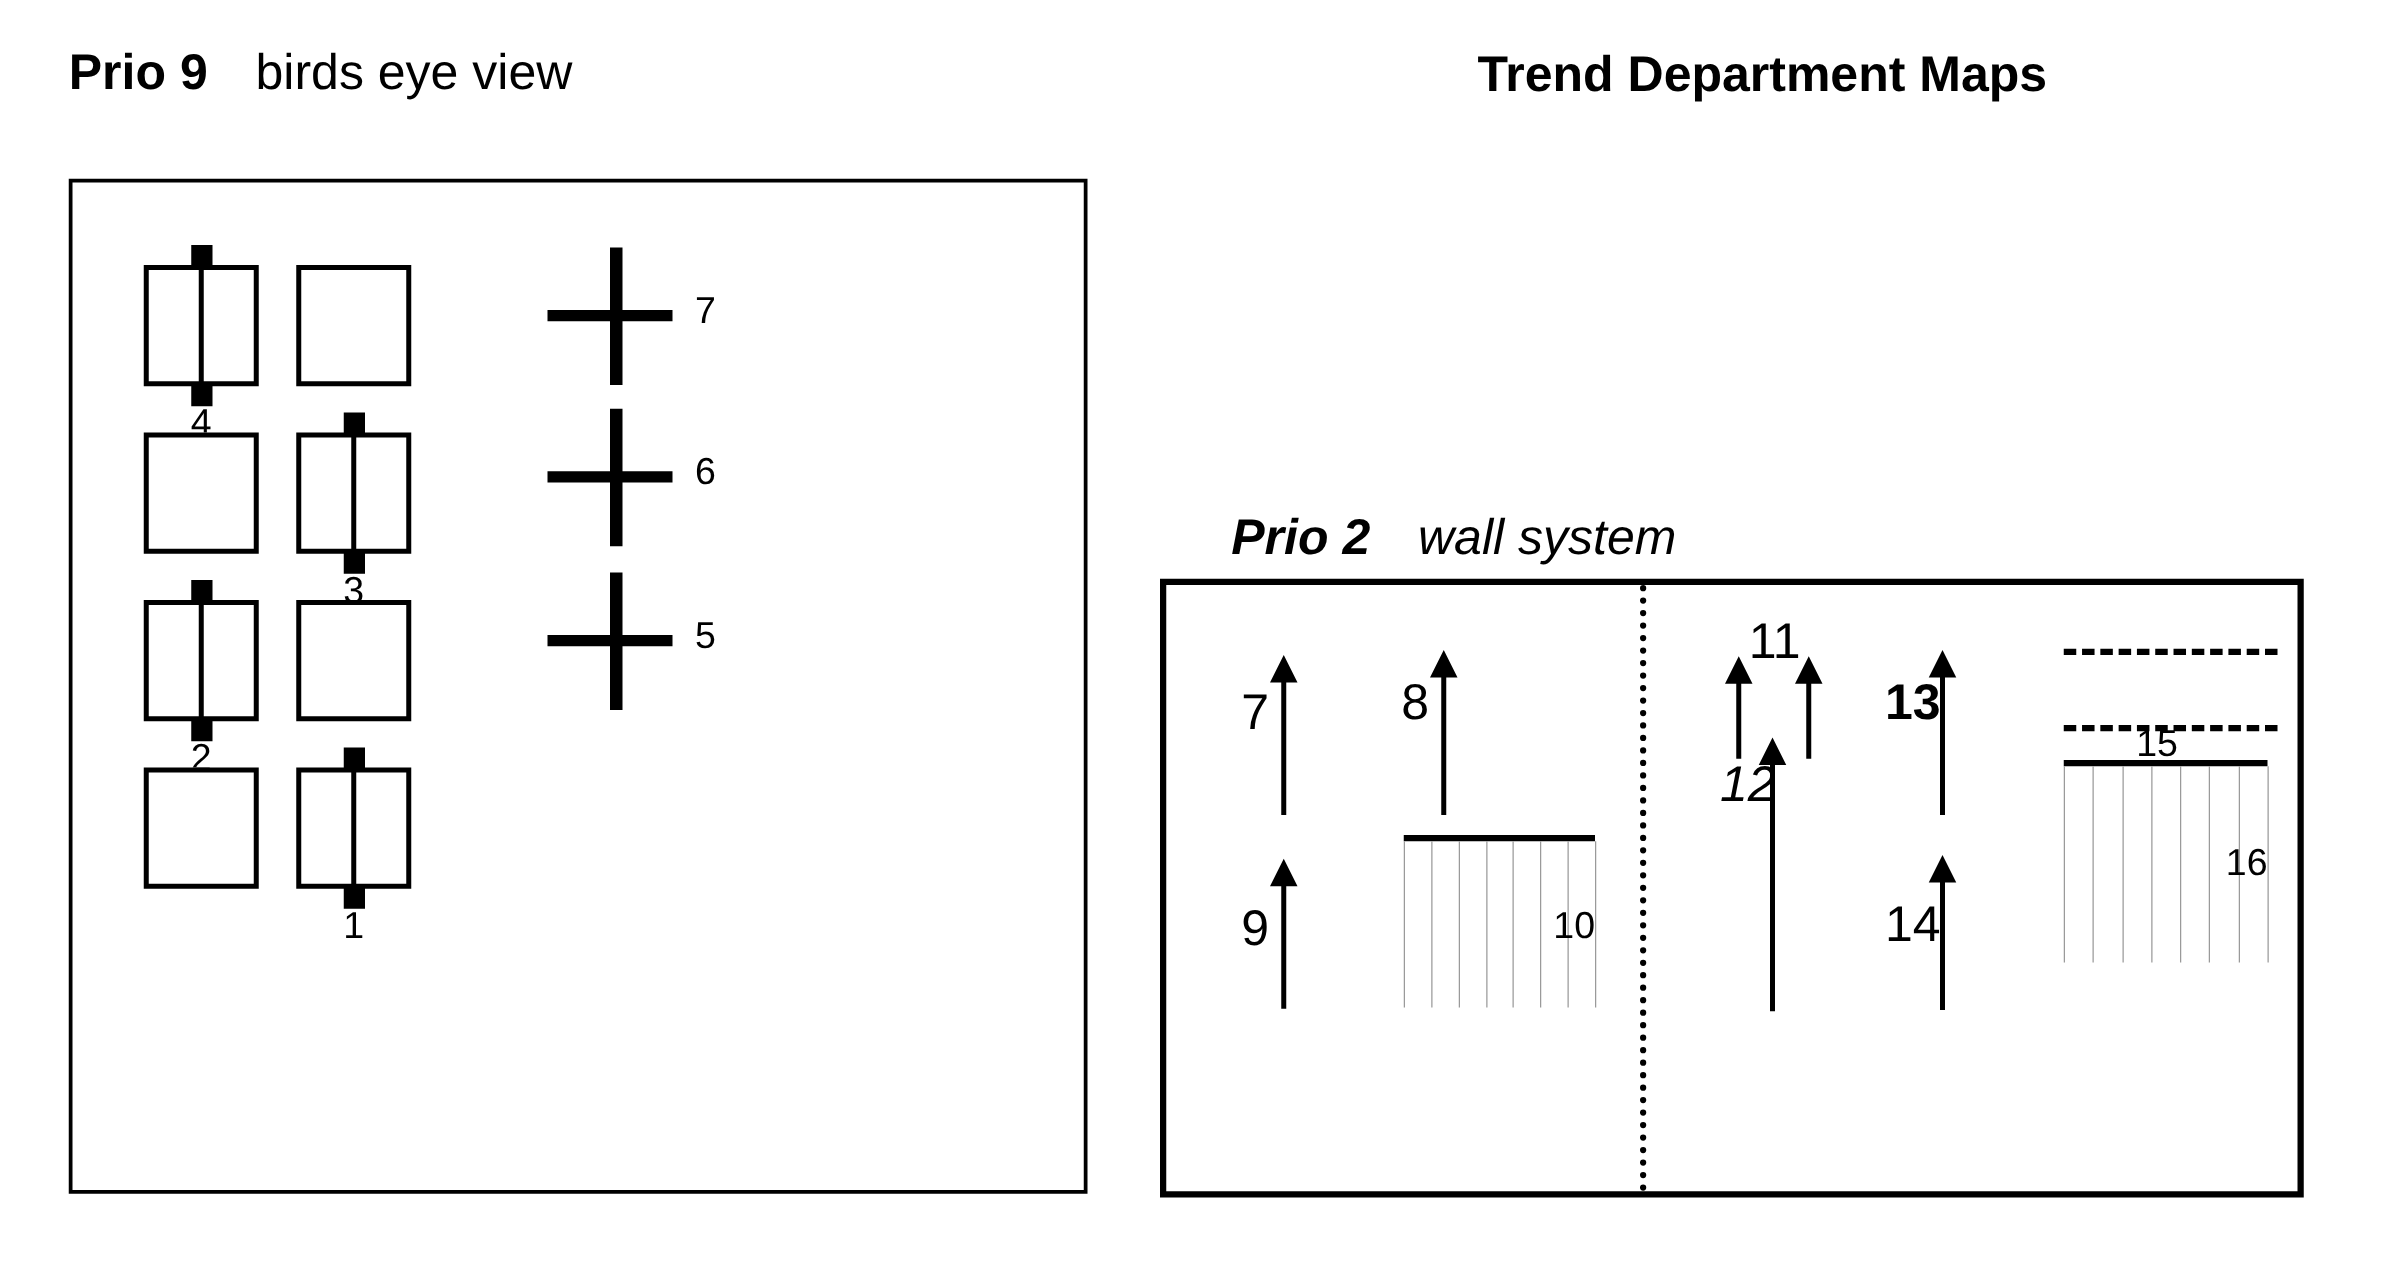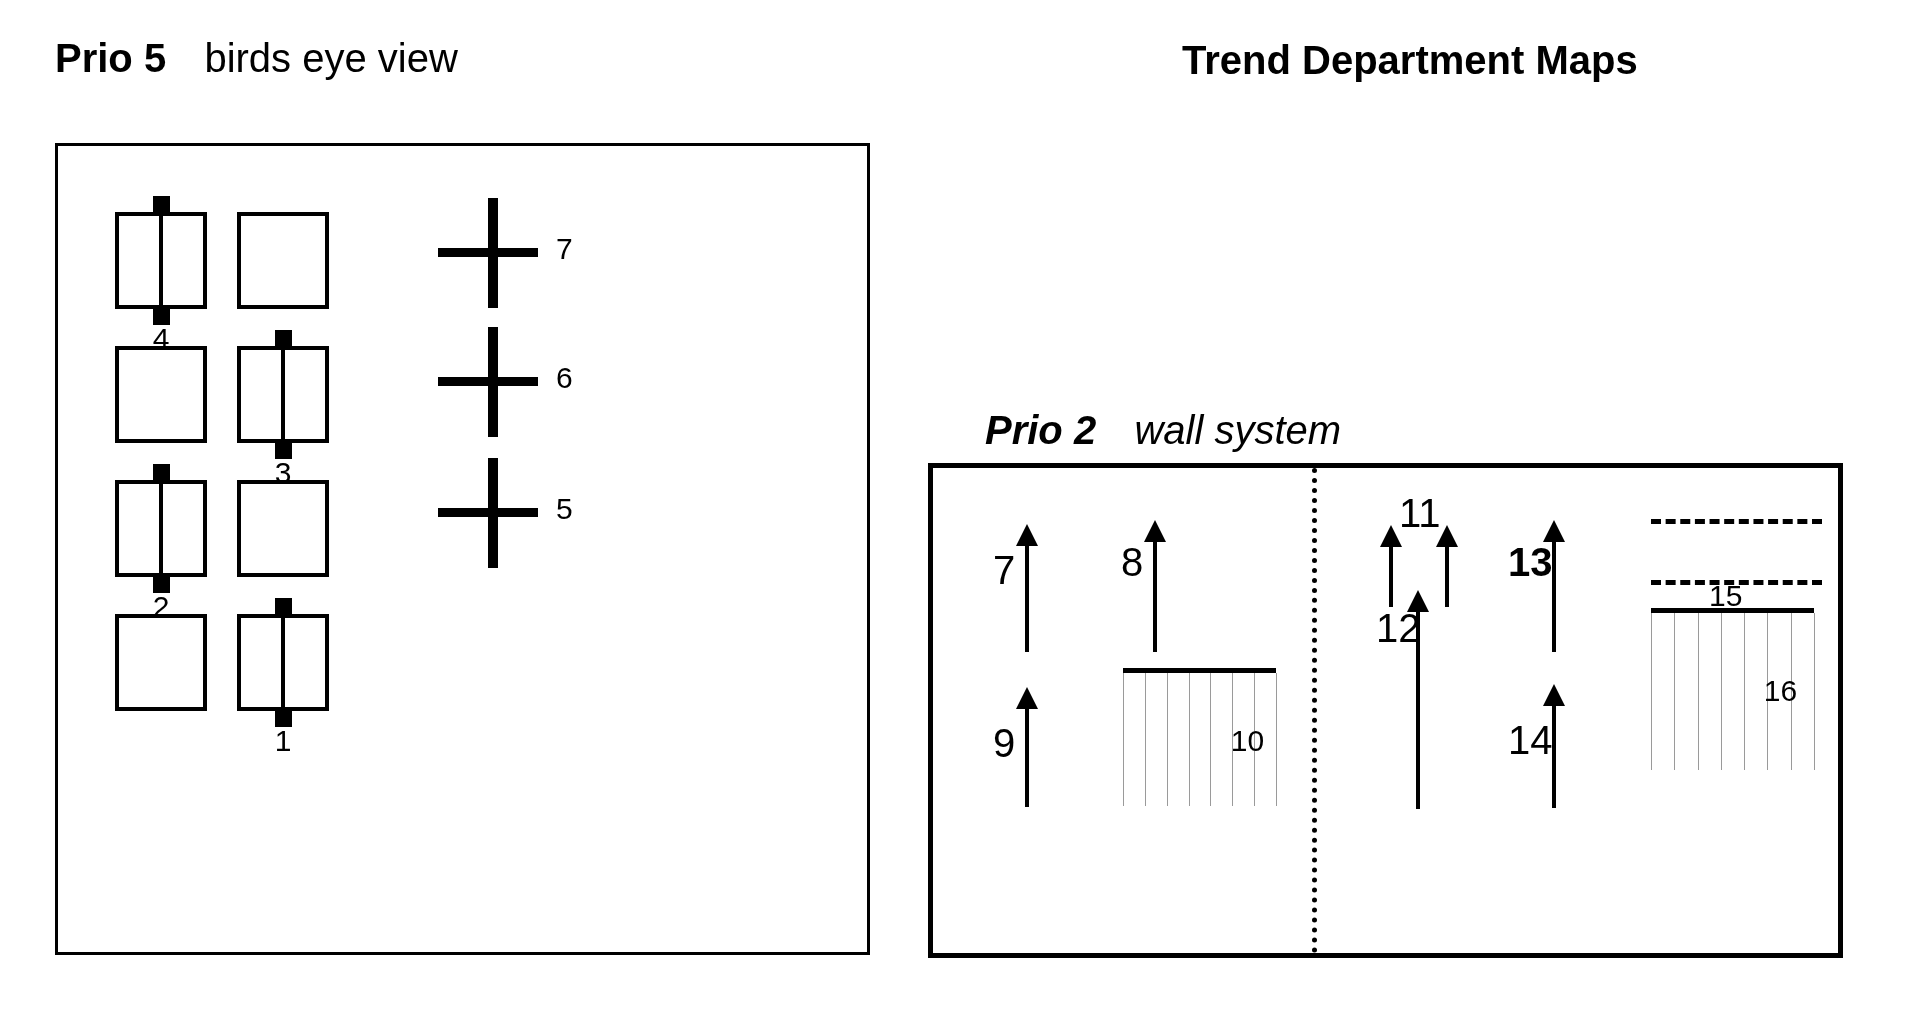--- a/index.html
+++ b/index.html
@@ -72,31 +72,31 @@
     position:absolute;left:50%;margin-left:-11px;top:0;
     width:0;height:0;border-left:11px solid transparent;border-right:11px solid transparent;
     border-bottom:22px solid #000;
   }
   .arrow-label{position:absolute;font-size:40px;line-height:1;white-space:nowrap;}
 
   
   .curtain{position:absolute;}
   .curtain .cap{position:absolute;left:0;top:0;height:5px;width:100%;background:#000;}
   .curtain .slat{position:absolute;top:5px;width:1px;background:#9a9a9a;}
-  .curtain .c-label{position:absolute;width:100%;text-align:center;font-size:30px;line-height:1;padding-left:48px;}
+  .curtain .c-label{position:absolute;width:100%;text-align:right;font-size:30px;line-height:1;}
 
   
   .dashline{position:absolute;height:0;border-top:5px dashed #000;}
   .band-label{position:absolute;font-size:30px;line-height:1;white-space:nowrap;}
 </style>
 </head>
 <body>
 
 <div class="abs heading" style="left:55px;top:38px;">
-  <span class="strong">Prio 5</span>
+  <span class="strong">Prio 9</span>
   <span style="display:inline-block;width:16px;"></span>
   <span class="light">birds eye view</span>
 </div>
 
 <div class="abs maintitle" style="left:1182px;top:40px;">Trend Department Maps</div>
 
 <div class="abs" id="prio1-panel">
   <div id="prio1-grid">
       <div class="cell" style="left: 57px; top: 66px;">
         <div class="sq"></div>
@@ -188,21 +188,21 @@
       </div>
       <div class="arrow-label" style="left: 466px; top: 25px;">11</div>
       <div class="arrow" style="left: 502px; top: 57px; width: 24px; height: 82px;">
         <div class="head"></div>
         <div class="shaft" style="height: 66px;"></div>
       </div>
       <div class="arrow" style="left: 473px; top: 122px; width: 24px; height: 219px;">
         <div class="head"></div>
         <div class="shaft" style="height: 203px;"></div>
       </div>
-      <div class="arrow-label" style="left: 443px; top: 140px;">12</div>
+      <div class="arrow-label" style="left: 443px; top: 140px; font-style: italic;">12</div>
       <div class="arrow" style="left: 609px; top: 52px; width: 24px; height: 132px;">
         <div class="head"></div>
         <div class="shaft" style="height: 116px;"></div>
       </div>
       <div class="arrow-label" style="left: 575px; top: 74px; font-weight: bold;">13</div>
       <div class="arrow" style="left: 609px; top: 216px; width: 24px; height: 124px;">
         <div class="head"></div>
         <div class="shaft" style="height: 108px;"></div>
       </div>
       <div class="arrow-label" style="left: 575px; top: 252px;">14</div>

